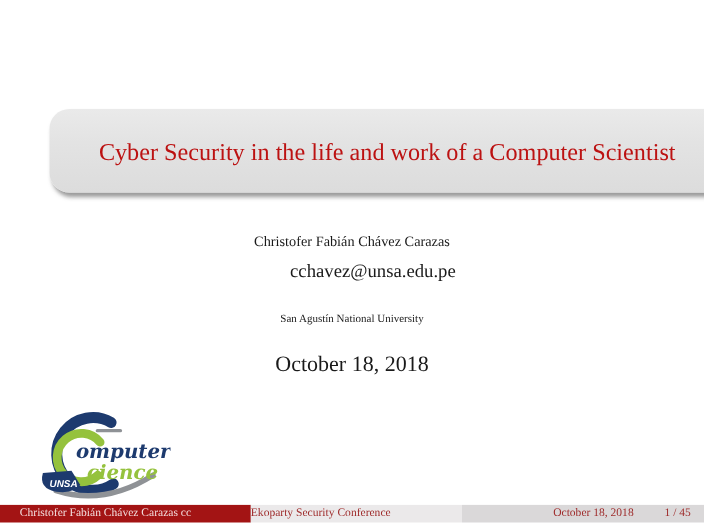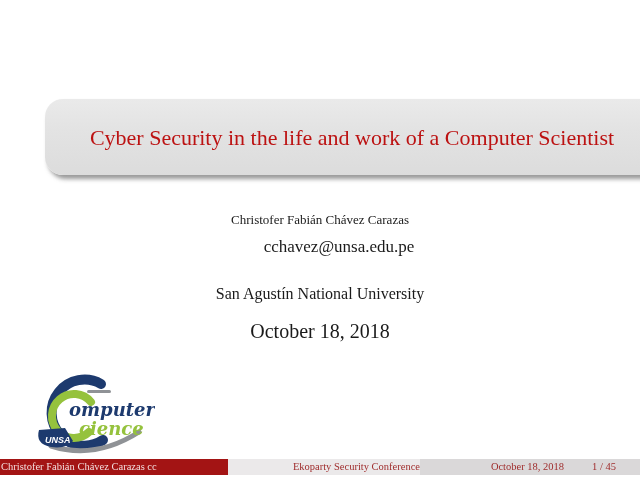--- a/index.html
+++ b/index.html
@@ -17,46 +17,46 @@
     display:flex; align-items:center; justify-content:center;margin-left:32px;
   }
   .title-text {
     max-width:560px; text-align:center;
     font-size:22px; line-height:31px; color:var(--title-red,#bc1212);
   }
   
   .centerline { position:absolute; left:0; width:640px; text-align:center; }
   .author    { top:212px; font-size:13px; }
   .email     { top:237px; font-size:17px;padding-left:19px; }
-  .institute { top:285px; font-size:16px; }
+  .institute { top:285px; font-size:10px; }
   .date      { top:320px; font-size:20px; }
   
   .logo-left  { position:absolute; left:25px; top:372px; width:130px; height:88px; }
   .logo-right { position:absolute; left:547px; top:379px; width:72px; height:72px; }
   
   .footline {
     position:absolute; left:0; top:459px; width:640px; height:16px;
     display:flex; font-size:10.5px; line-height:16px; white-space:nowrap;
   }
   .foot-author {
     width:228px; flex:0 0 228px; overflow:hidden;
     background:var(--footer-left-bg,#a31414); color:var(--footer-left-fg,#f3dede);
-    padding-left:1px; box-sizing:border-box;
+    padding-left:18px; box-sizing:border-box;
   }
   .foot-conf {
-    width:192px; flex:0 0 192px; text-align:right;
+    width:192px; flex:0 0 192px; text-align:left;
     background:var(--footer-mid-bg,#ebe9ea); color:var(--footer-red-fg,#9f2c2c);
   }
   .foot-right {
     flex:1 1 auto; background:var(--footer-right-bg,#dad8d9);
     color:var(--footer-red-fg,#9f2c2c);
     display:flex; align-items:center; justify-content:flex-end;
   }
   .foot-date { margin-right:28px; }
-  .foot-page { margin-right:24px; }
+  .foot-page { margin-right:12px; }
 </style>
 </head>
 <body>
 
 <div class="slide">
 
   <div class="title-block">
     <div class="title-text">Cyber Security in the life and work of a Computer Scientist</div>
   </div>
 

